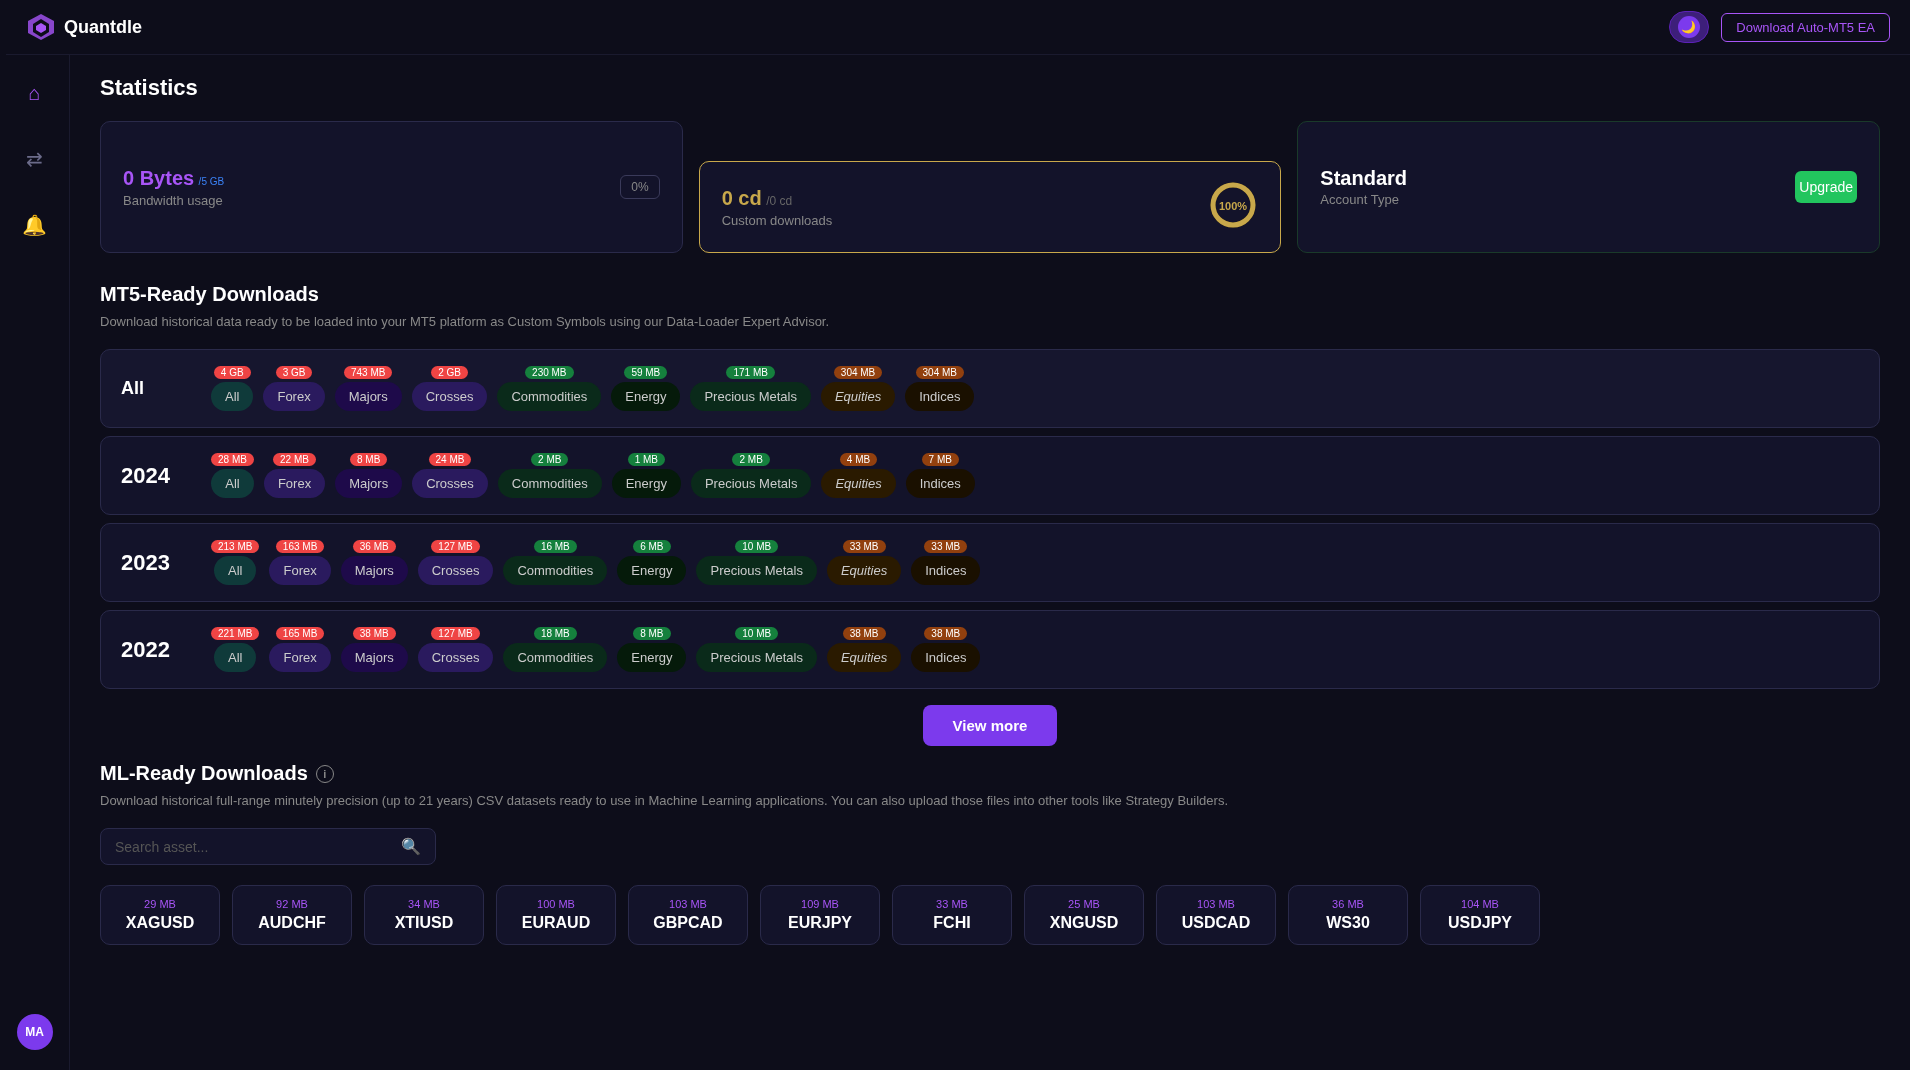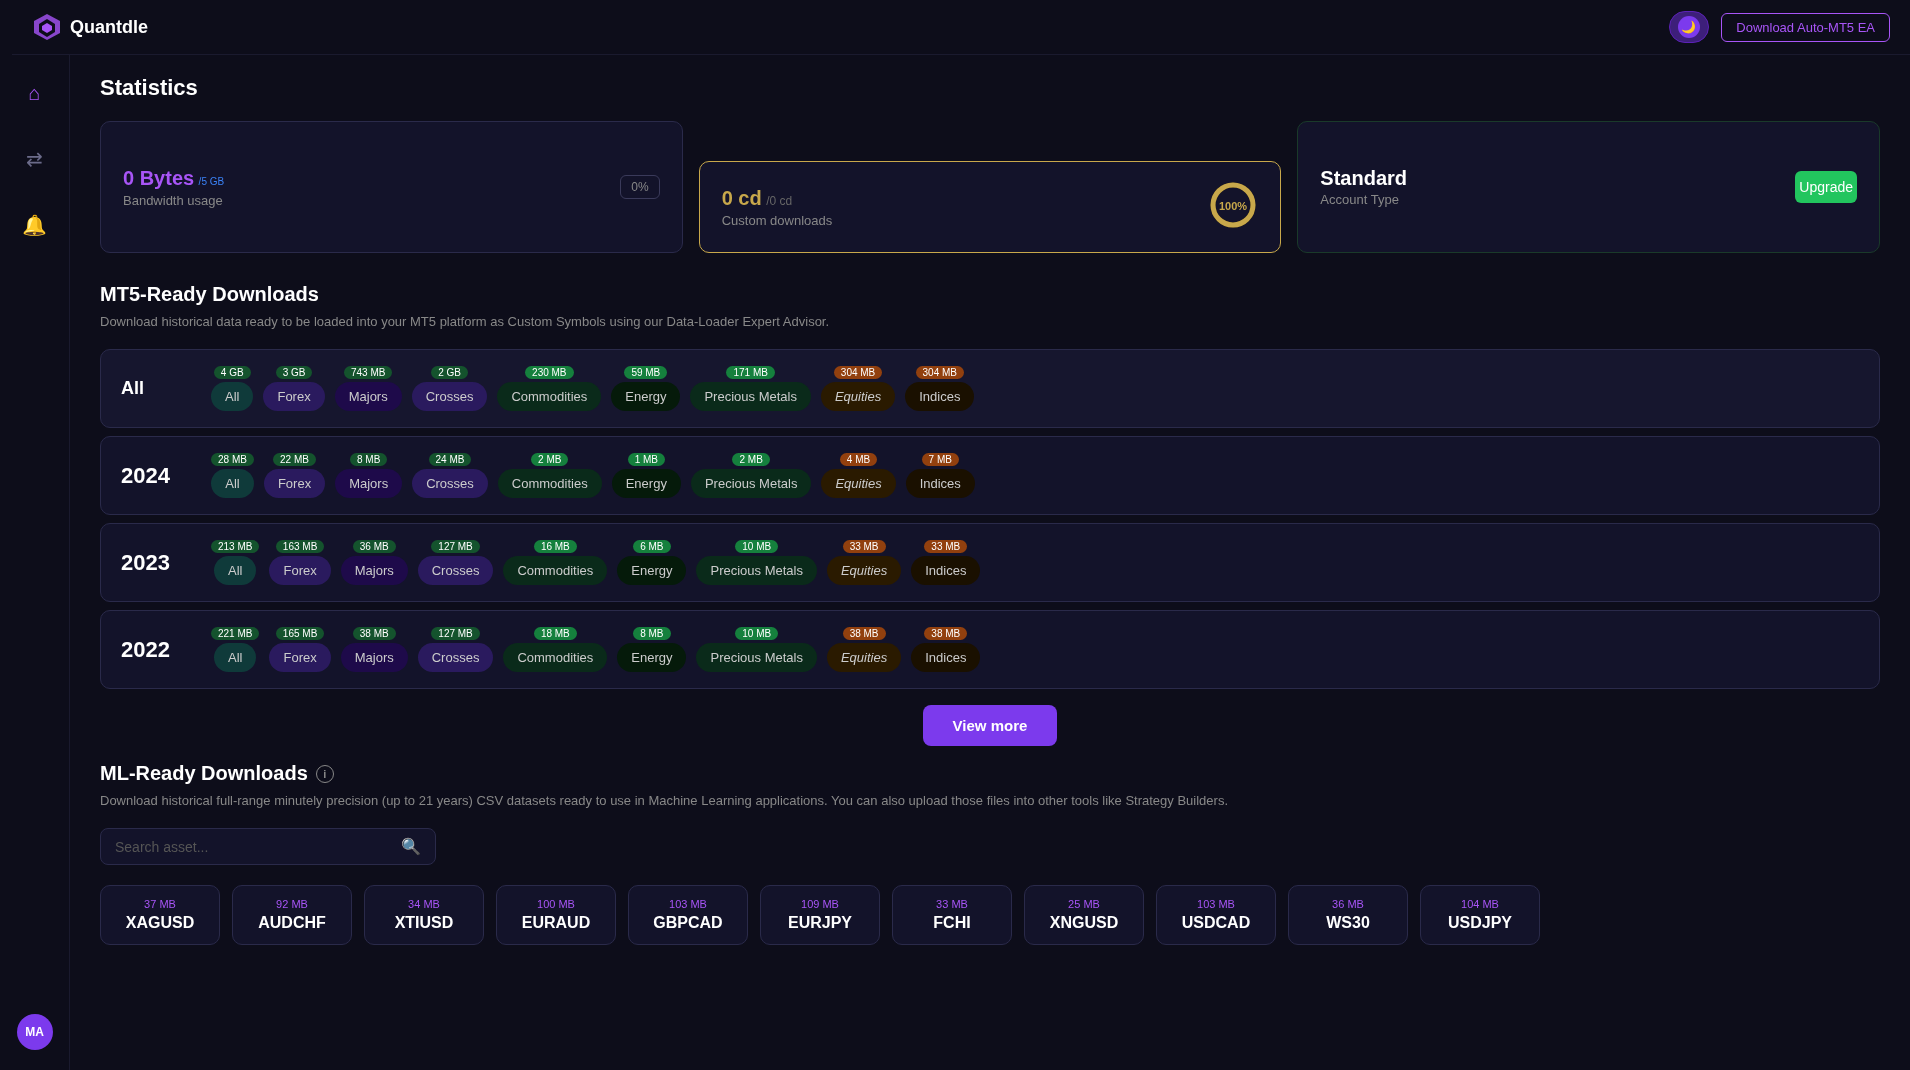--- a/index.html
+++ b/index.html
@@ -9,21 +9,21 @@
       font-family: -apple-system, BlinkMacSystemFont, 'Segoe UI', sans-serif;
       min-height: 1070px;
       display: flex;
       flex-direction: row;
     }
 
     
     .header {
       position: fixed;
       top: 0;
-      left: 12px;
+      left: 6px;
       right: 0;
       height: 55px;
       background: #0d0d1a;
       display: flex;
       align-items: center;
       padding: 0 20px;
       z-index: 100;
       border-bottom: 1px solid #1a1a2e;
       gap: 48px;
     }
@@ -184,21 +184,21 @@
     .chip {
       display: flex;
       flex-direction: column;
       align-items: center;
       position: relative;
       cursor: pointer;
     }
     .chip-size {
       font-size: 10px;
       color: #fff;
-      background: #14532d;
+      background: #ef4444;
       border-radius: 8px;
       padding: 1px 7px;
       margin-bottom: 3px;
       white-space: nowrap;
     }
     .chip-size.green { background: #15803d; }
     .chip-size.gold { background: #92400e; }
     .chip-label {
       background: #1e1e3a;
       border-radius: 20px;
@@ -602,21 +602,21 @@
   </div>
   <div class="section-desc">Download historical full-range minutely precision (up to 21 years) CSV datasets ready to use in Machine Learning applications. You can also upload those files into other tools like Strategy Builders.</div>
 
   <div class="search-bar">
     <input type="text" placeholder="Search asset..." style="">
     <span style="color:#555;">🔍</span>
   </div>
 
   <div class="asset-row">
     <div class="asset-card">
-      <div class="asset-size">37 MB</div>
+      <div class="asset-size">29 MB</div>
       <div class="asset-name">XAGUSD</div>
     </div>
     <div class="asset-card">
       <div class="asset-size">92 MB</div>
       <div class="asset-name">AUDCHF</div>
     </div>
     <div class="asset-card">
       <div class="asset-size">34 MB</div>
       <div class="asset-name">XTIUSD</div>
     </div>

